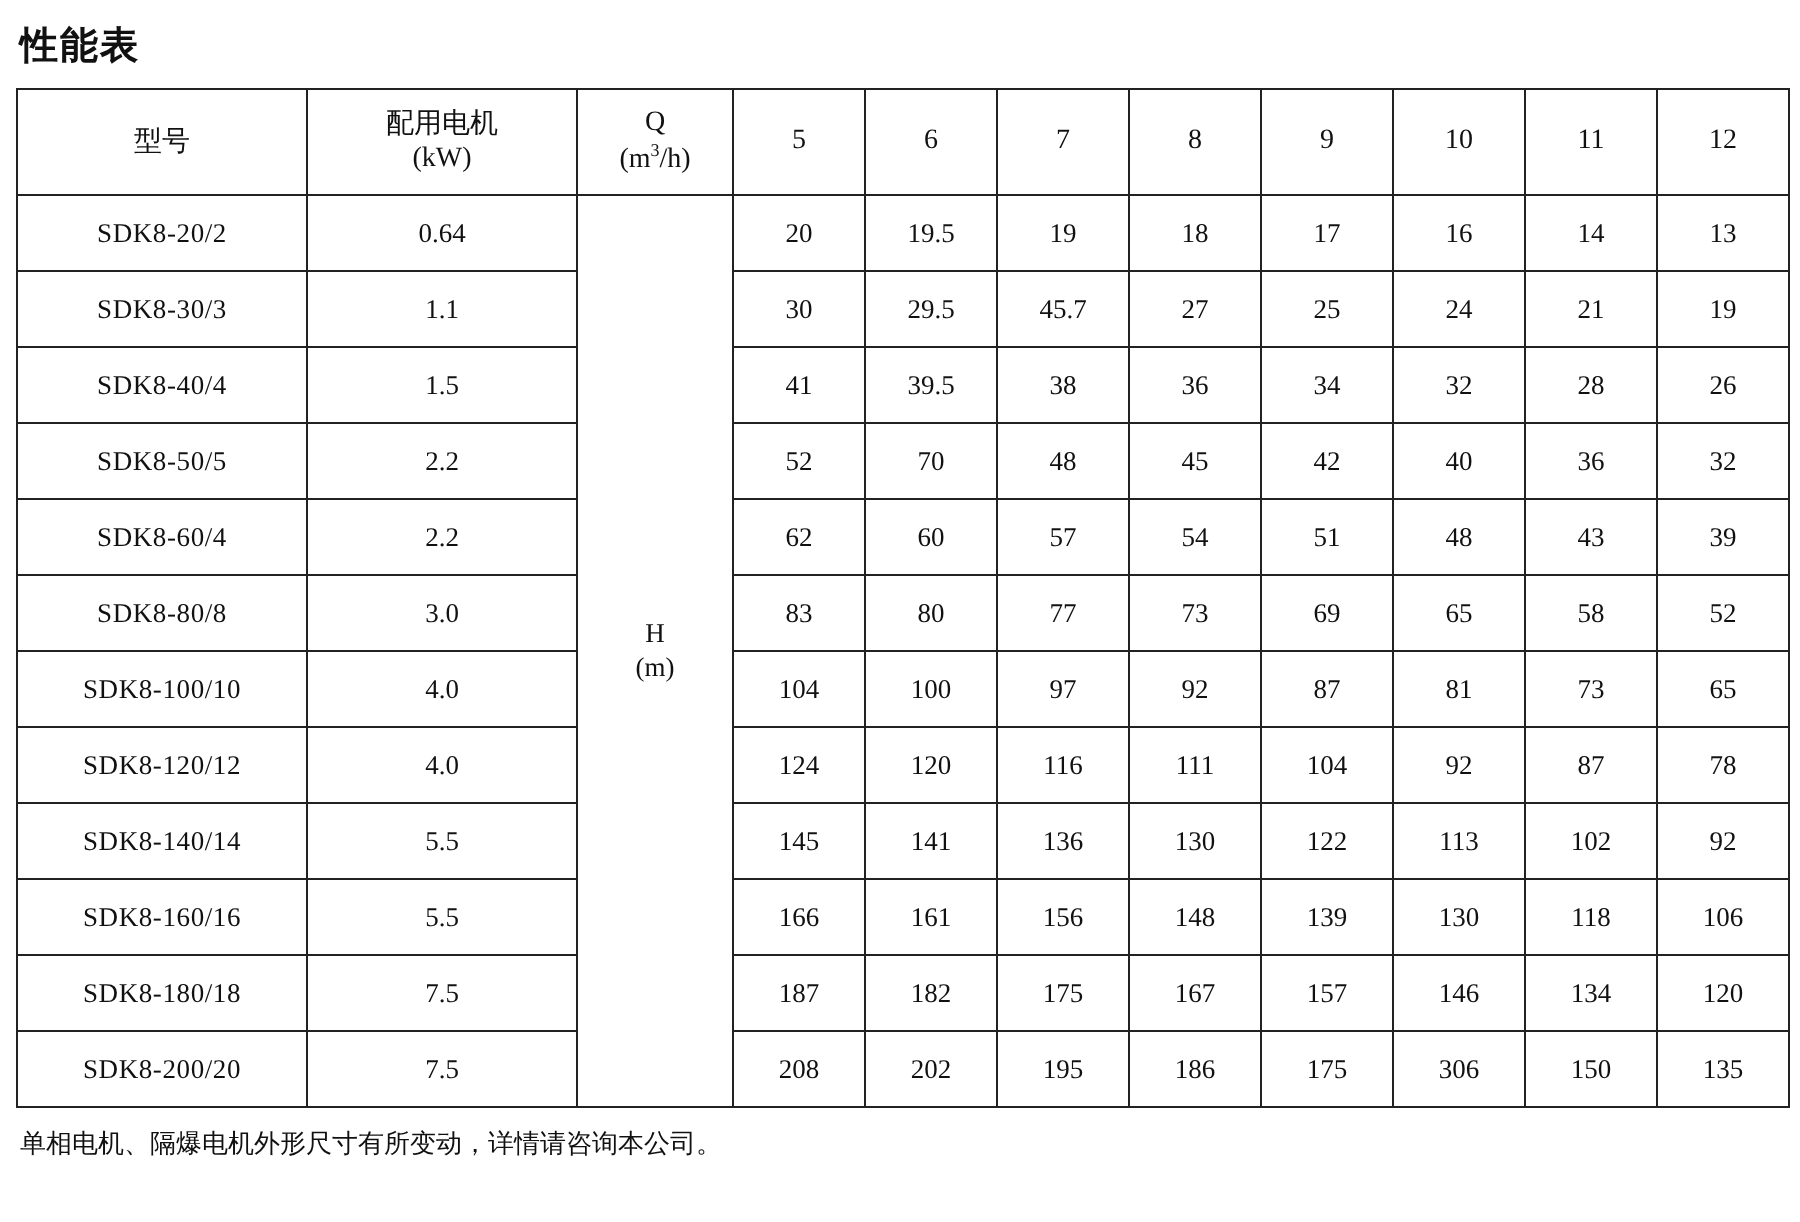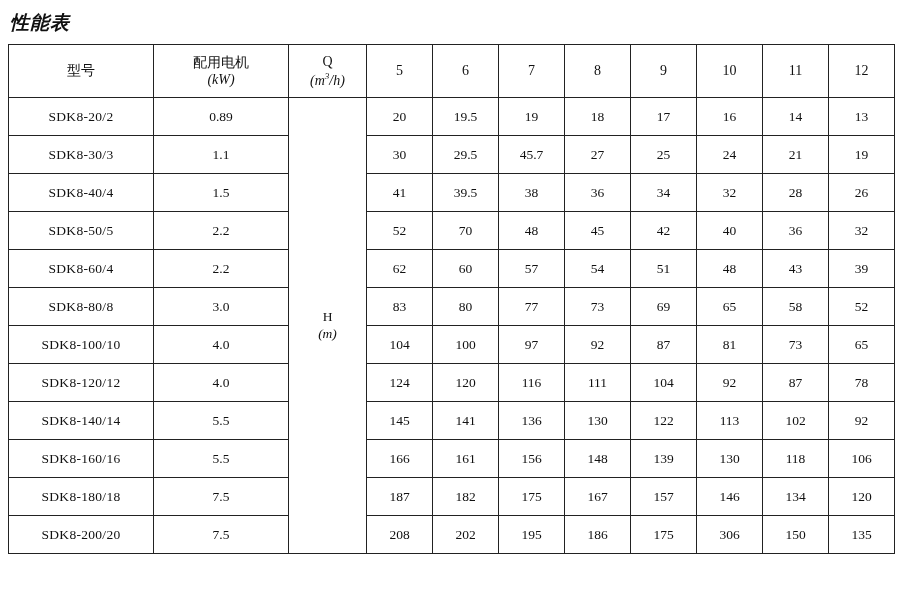--- a/index.html
+++ b/index.html
@@ -21,21 +21,20 @@
     box-sizing: border-box;
     padding: 0 8px;
   }
   .title {
     font-family: "Liberation Sans", sans-serif;
     font-weight: bold;
     font-size: 19px;
     letter-spacing: 1px;
     color: #111111;
     padding: 10px 0 8px 2px;
-    font-style: italic;
   }
   table.perf {
     border-collapse: collapse;
     width: 884px;
     table-layout: fixed;
   }
   table.perf td, table.perf th {
     border: 1px solid #222222;
     text-align: center;
     vertical-align: middle;
@@ -54,21 +53,21 @@
   col.c-q { width: 78px; }
   col.c-val { width: 66px; }
   .model-cell {
     font-size: 13.5px;
     letter-spacing: 0.3px;
   }
   .unit-stack {
     line-height: 1.25;
   }
   .unit-stack .u-top { display: block; }
-  .unit-stack .u-bot { display: block; font-style: italic; }
+  .unit-stack .u-bot { display: block; }
   sup {
     font-size: 9px;
     vertical-align: super;
   }
   .qcell {
     font-size: 14px;
   }
   .hcell {
     font-size: 15px;
     line-height: 1.3;
@@ -122,21 +121,21 @@
         <th>8</th>
         <th>9</th>
         <th>10</th>
         <th>11</th>
         <th>12</th>
       </tr>
     </thead>
     <tbody>
       <tr>
         <td class="model-cell">SDK8-20/2</td>
-        <td>0.89</td>
+        <td>0.64</td>
         <td class="hcell" rowspan="12">
           <span class="unit-stack">
             <span class="u-top">H</span>
             <span class="u-bot">(m)</span>
           </span>
         </td>
         <td>20</td>
         <td>19.5</td>
         <td>19</td>
         <td>18</td>
@@ -273,14 +272,15 @@
         <td>195</td>
         <td>186</td>
         <td>175</td>
         <td>306</td>
         <td>150</td>
         <td>135</td>
       </tr>
     </tbody>
   </table>
 
+  <div class="note">单相电机、隔爆电机外形尺寸有所变动，详情请咨询本公司。</div>
 
 </div>
 
 </body></html>

